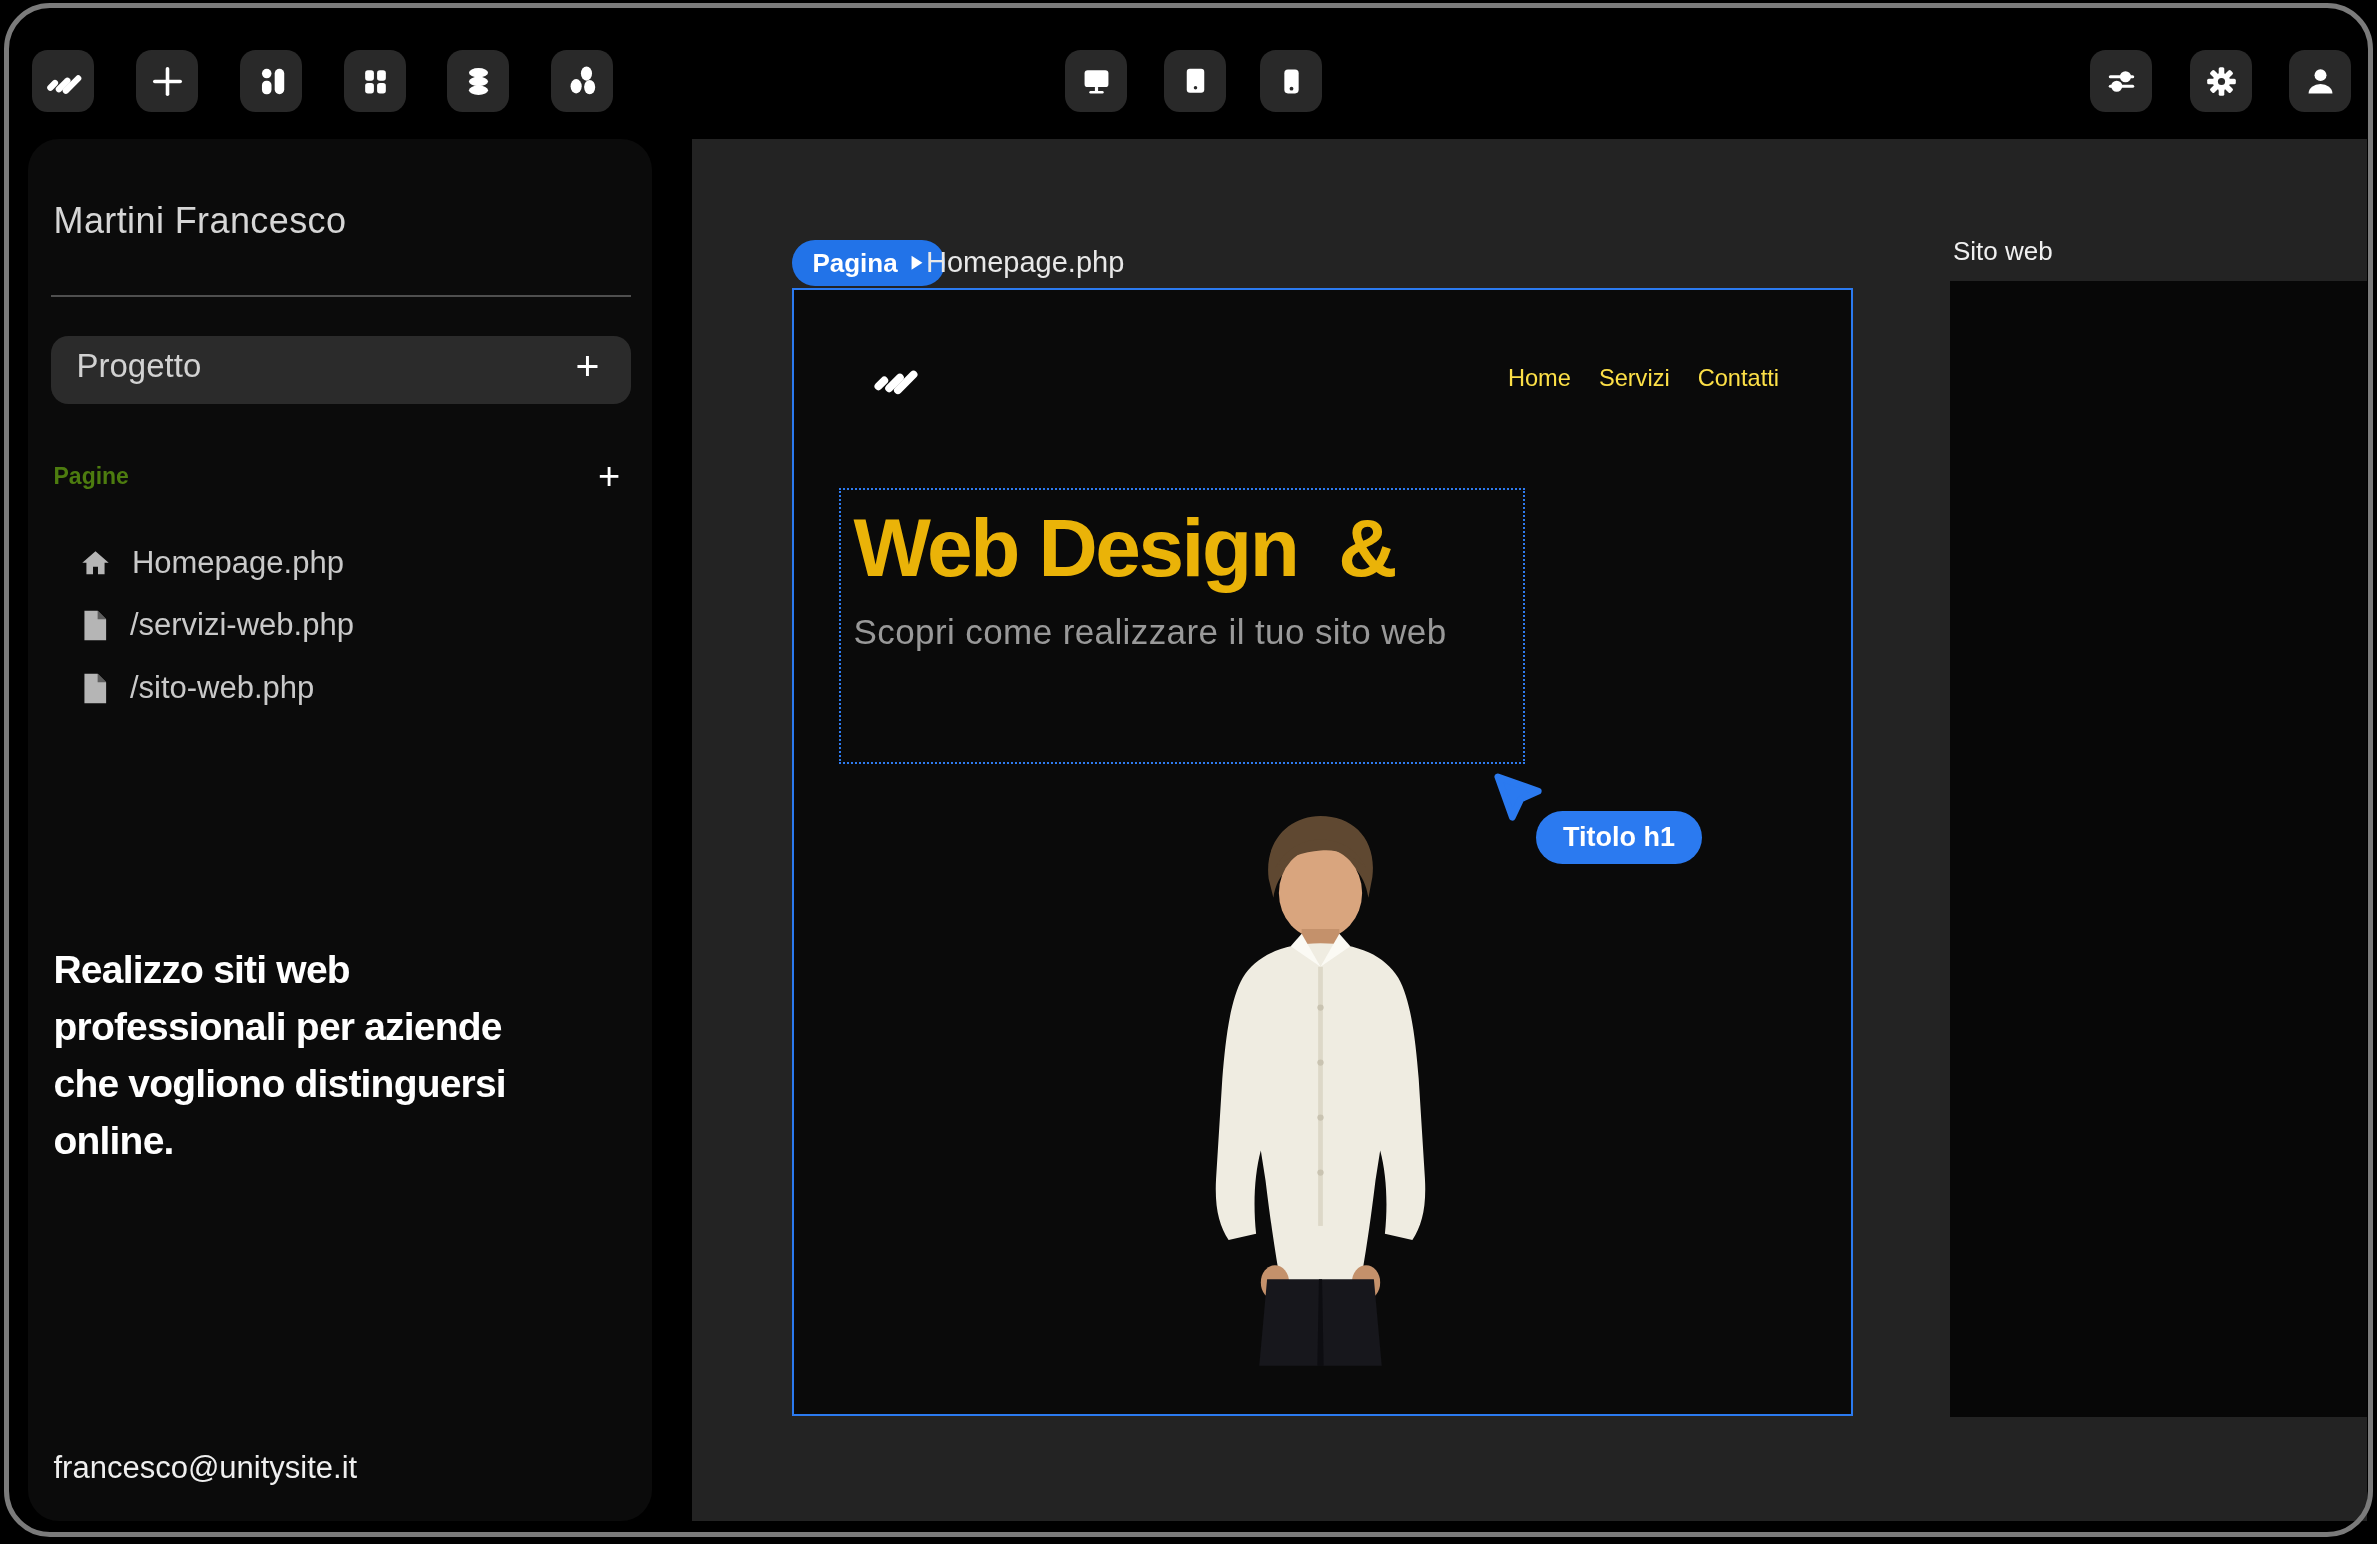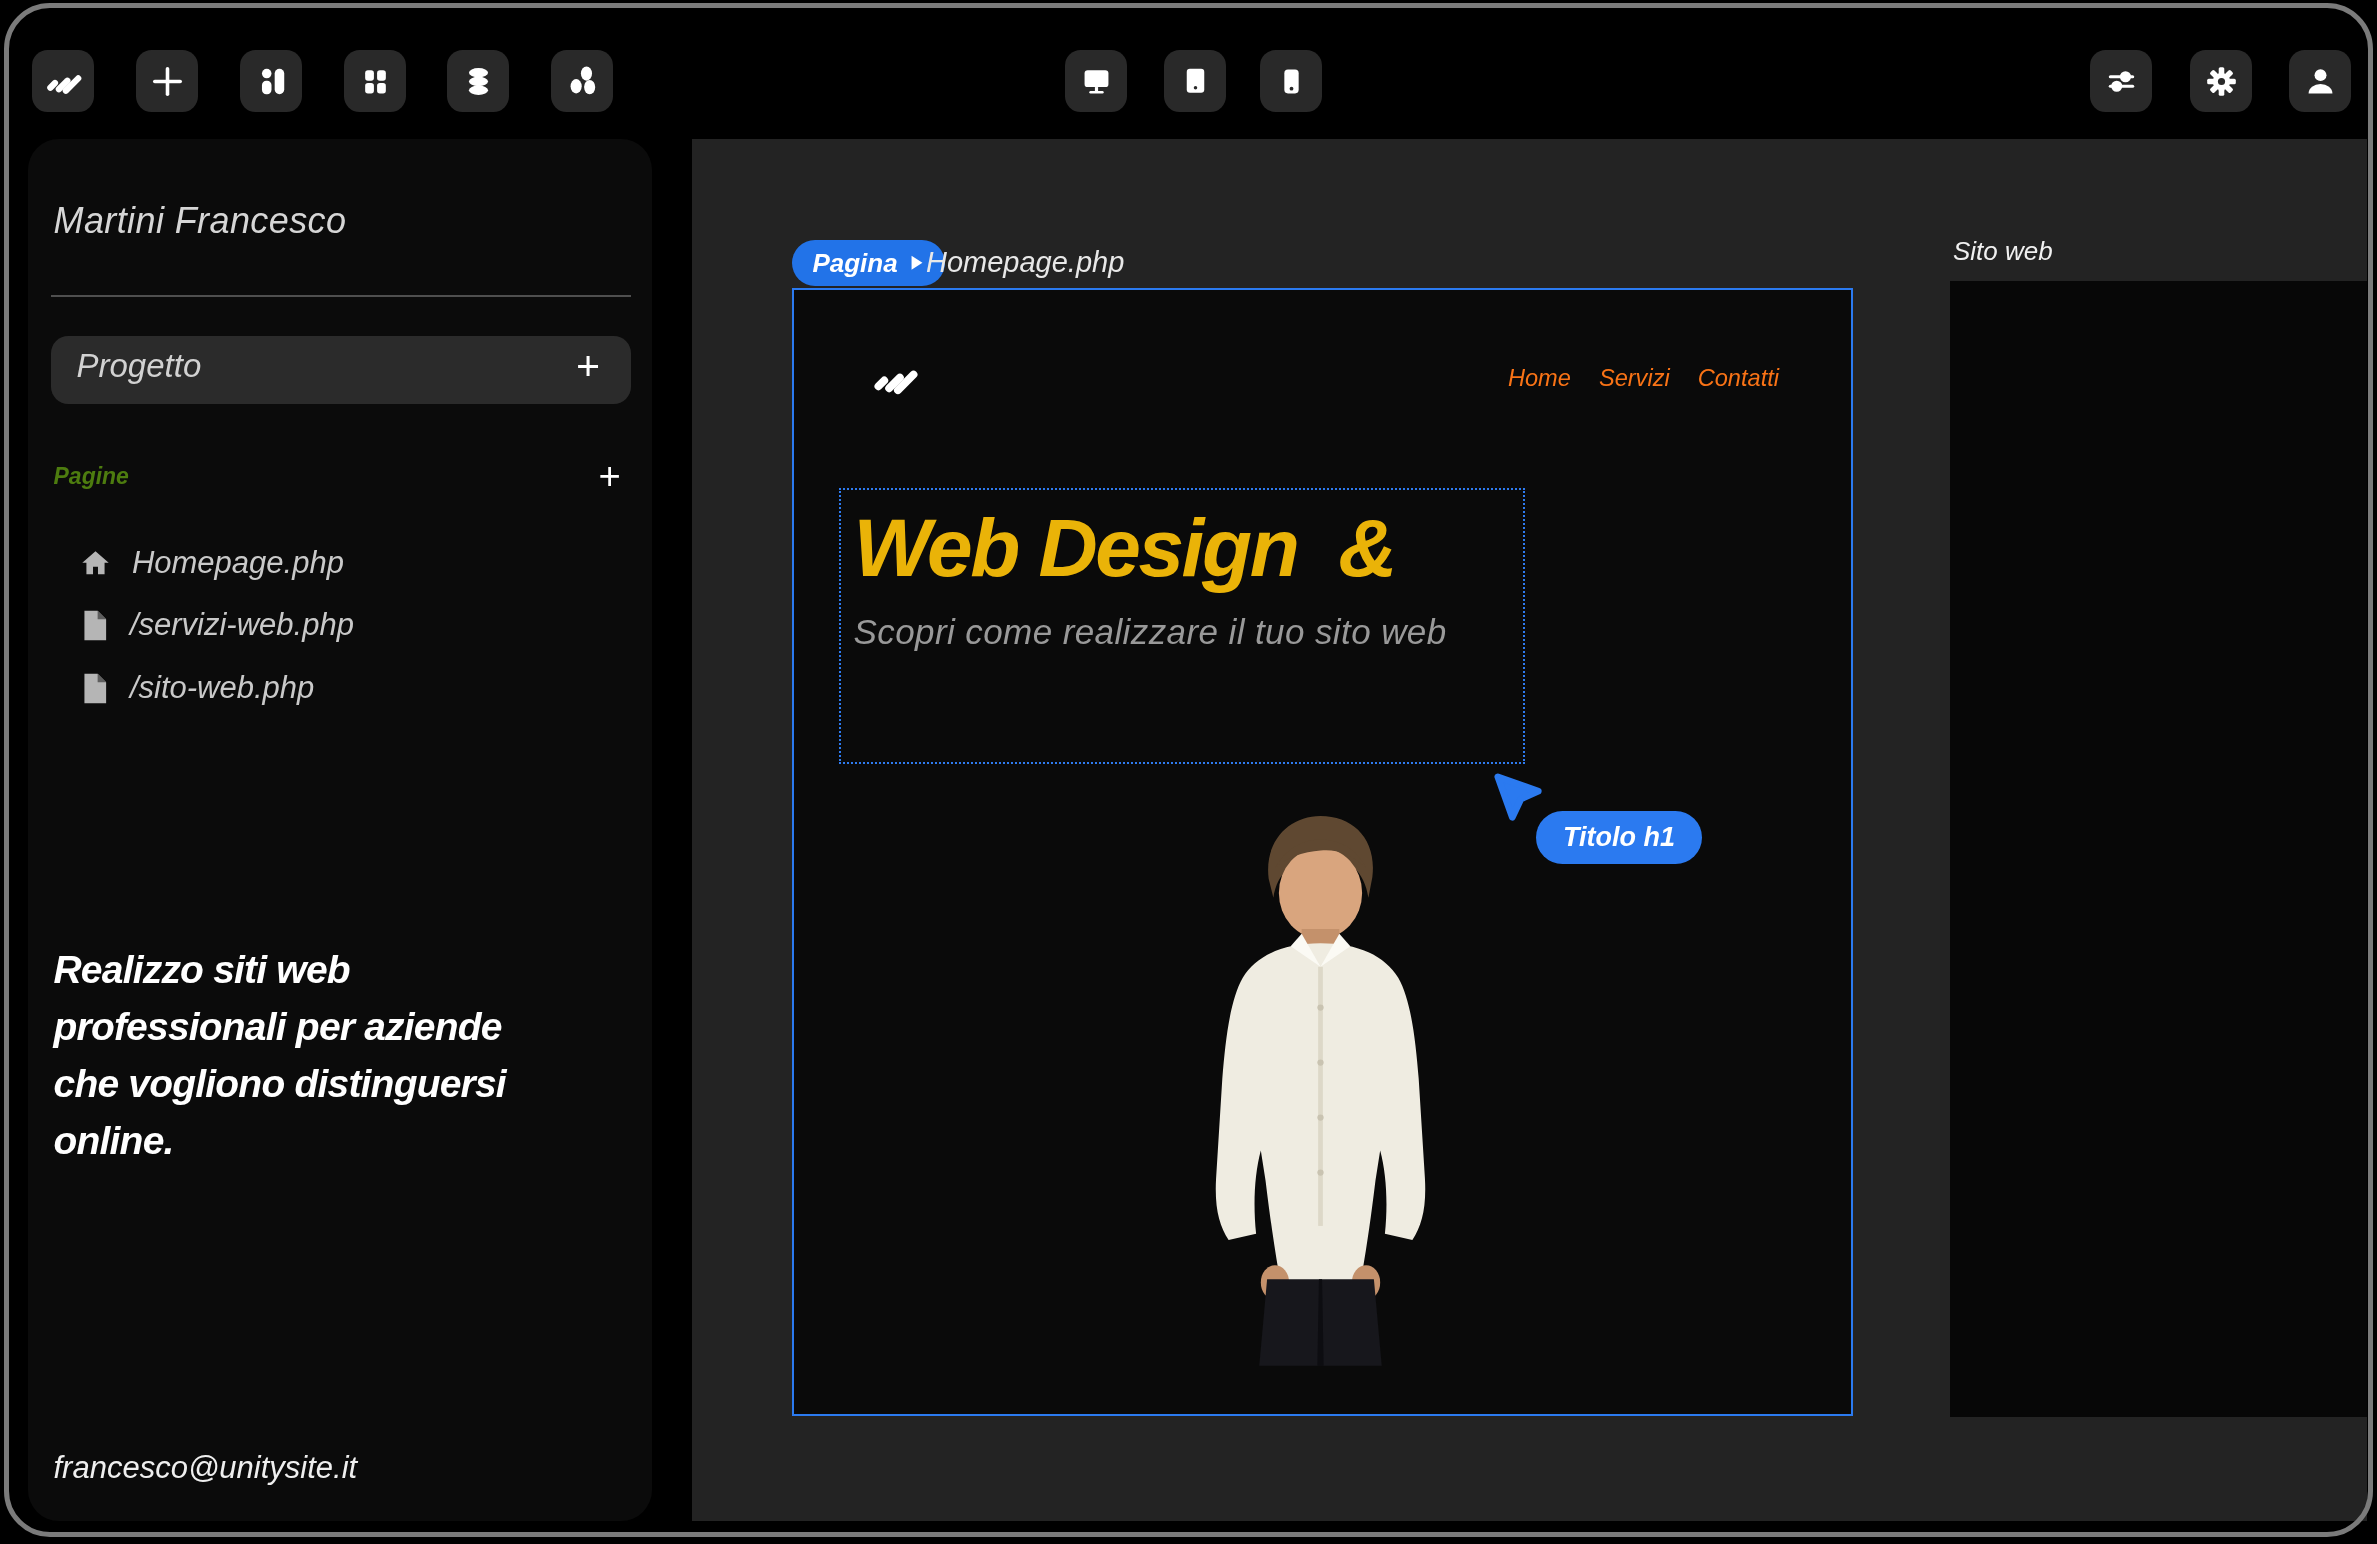--- a/index.html
+++ b/index.html
@@ -1,20 +1,20 @@
 <!DOCTYPE html>
 <html style="font-size:12.6px"><head>
 <meta charset="utf-8">
 <style>
   * { margin:0; padding:0; box-sizing:border-box; }
   html,body { width:2377px; height:1544px; background:#000; overflow:hidden;
               font-family:"Liberation Sans", sans-serif; }
 
   
-  .stage { position:relative; width:2377px; height:1544px; background:#000;font-style:italic; }
+  .stage { position:relative; width:2377px; height:1544px; background:#000; }
   .window-outline { position:absolute; left:3.9px; top:3.1px; right:3.9px; bottom:7px;
     border:5.5px solid #7b7b7b; border-radius:46px; pointer-events:none; z-index:90; }
 
   
   .toolbar { position:absolute; left:0; top:0; width:2377px; height:139px; background:#000; }
   .tb-btn { position:absolute; top:50px; width:62px; height:62px; border:none;
     background:#292929; border-radius:15.7px; display:flex; align-items:center;
     justify-content:center; cursor:pointer; }
   .tb-btn svg { display:block; }
 
@@ -48,21 +48,21 @@
   .badge { position:absolute; left:100px; top:101px; height:46px; background:#2273e8;
     border-radius:23px; display:flex; align-items:center; gap:12.6px; padding:0 20.4px;
     cursor:pointer; }
   .badge .lbl { font-size:26px; font-weight:700; color:#fff; }
   .crumb { position:absolute; left:234px; top:107px; font-size:29px; color:#e8e8e8; }
 
   .frame1 { position:absolute; left:100px; top:149px; width:1061px; height:1128px;
     background:#0a0a0a; border:2.4px solid #2b7af0; }
   .site-logo { position:absolute; left:75px; top:69px; }
   .site-nav { position:absolute; right:72px; top:75px; display:flex; gap:28px; }
-  .site-nav span { font-size:23.6px; color:#f97316; cursor:pointer; }
+  .site-nav span { font-size:23.6px; color:#fde047; cursor:pointer; }
 
   .selection { position:absolute; left:45px; top:198px; width:686px; height:276px;
     border:2.4px dotted #2e7bf0; padding:7.9px 0 0 12.6px; cursor:pointer; }
   .h1line { font-size:82px; line-height:100px; font-weight:700; color:#eab308;
     letter-spacing:-2.4px; white-space:pre; }
   .subtitle { margin-top:14px; font-size:35px; color:#999; letter-spacing:0.4px; }
 
   .man { position:absolute; left:393px; top:521px; }
 
   .cursor { position:absolute; left:802px; top:634px; z-index:5; }

